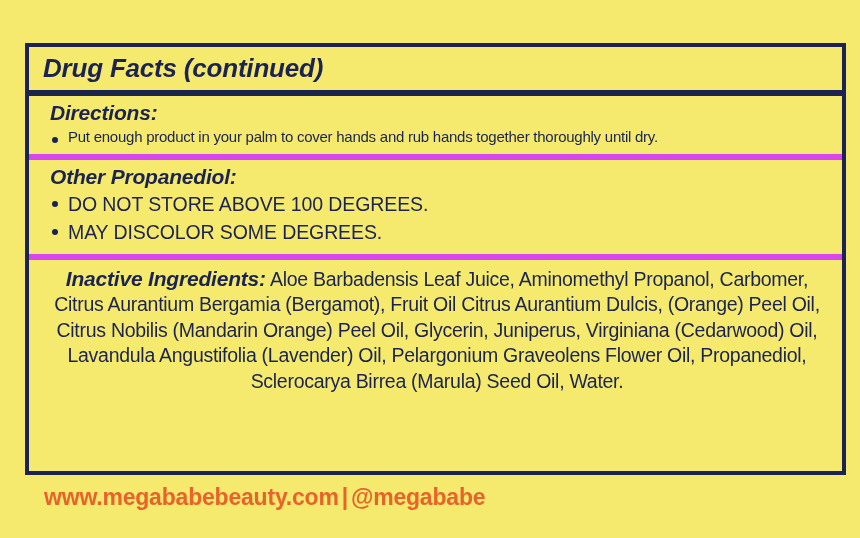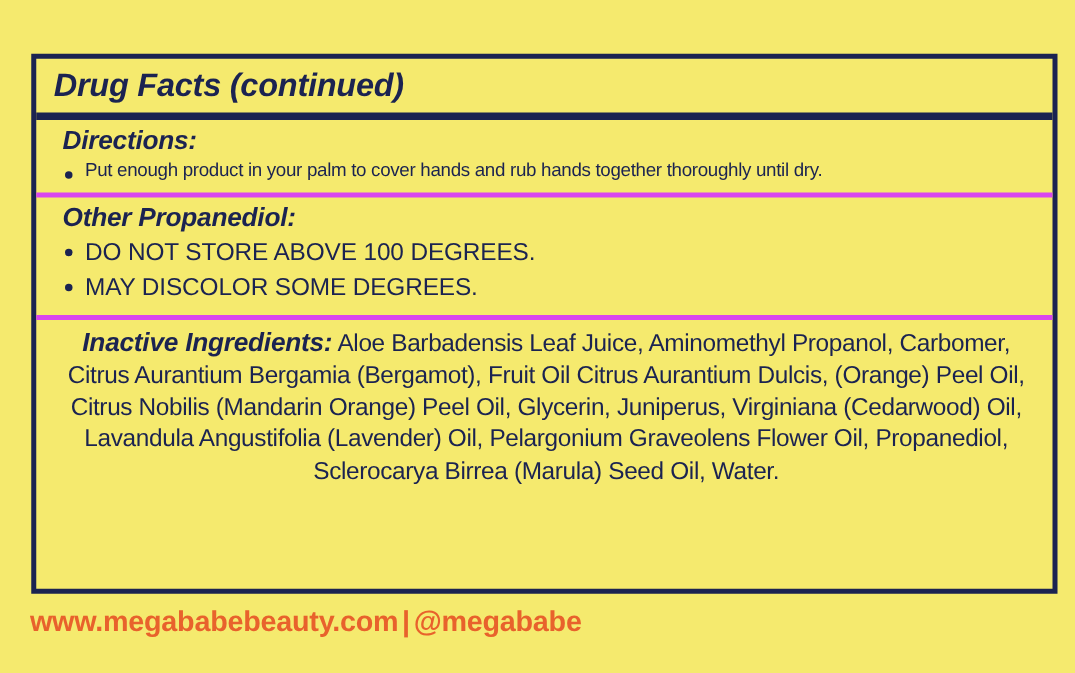--- a/index.html
+++ b/index.html
@@ -51,21 +51,21 @@
     letter-spacing: -0.2px;
     white-space: nowrap;
   }
 
   
   .section {
     box-sizing: border-box;
     padding: 5px 10px 7px 13px;
   }
   .section-rule {
-    border-bottom: 4px solid #d946ef;
+    border-bottom: 6px solid #d946ef;
     padding-left: 21px;
   }
 
   .section-heading {
     font-size: 21px;
     font-weight: bold;
     font-style: italic;
     color: #1B2351;
     letter-spacing: -0.2px;
     margin: 0 0 1px 0;
@@ -114,21 +114,21 @@
   .ingredients-para .inline-heading {
     font-weight: bold;
     font-style: italic;
     font-size: 21px;
     letter-spacing: -0.2px;
   }
 
   
   .footer {
     position: absolute;
-    left: 24px;
+    left: 44px;
     top: 484px;
     font-size: 23px;
     font-weight: bold;
     color: #E8622C;
     letter-spacing: -0.2px;
     white-space: nowrap;
   }
   .footer .sep {
     padding: 0 3px;
   }

